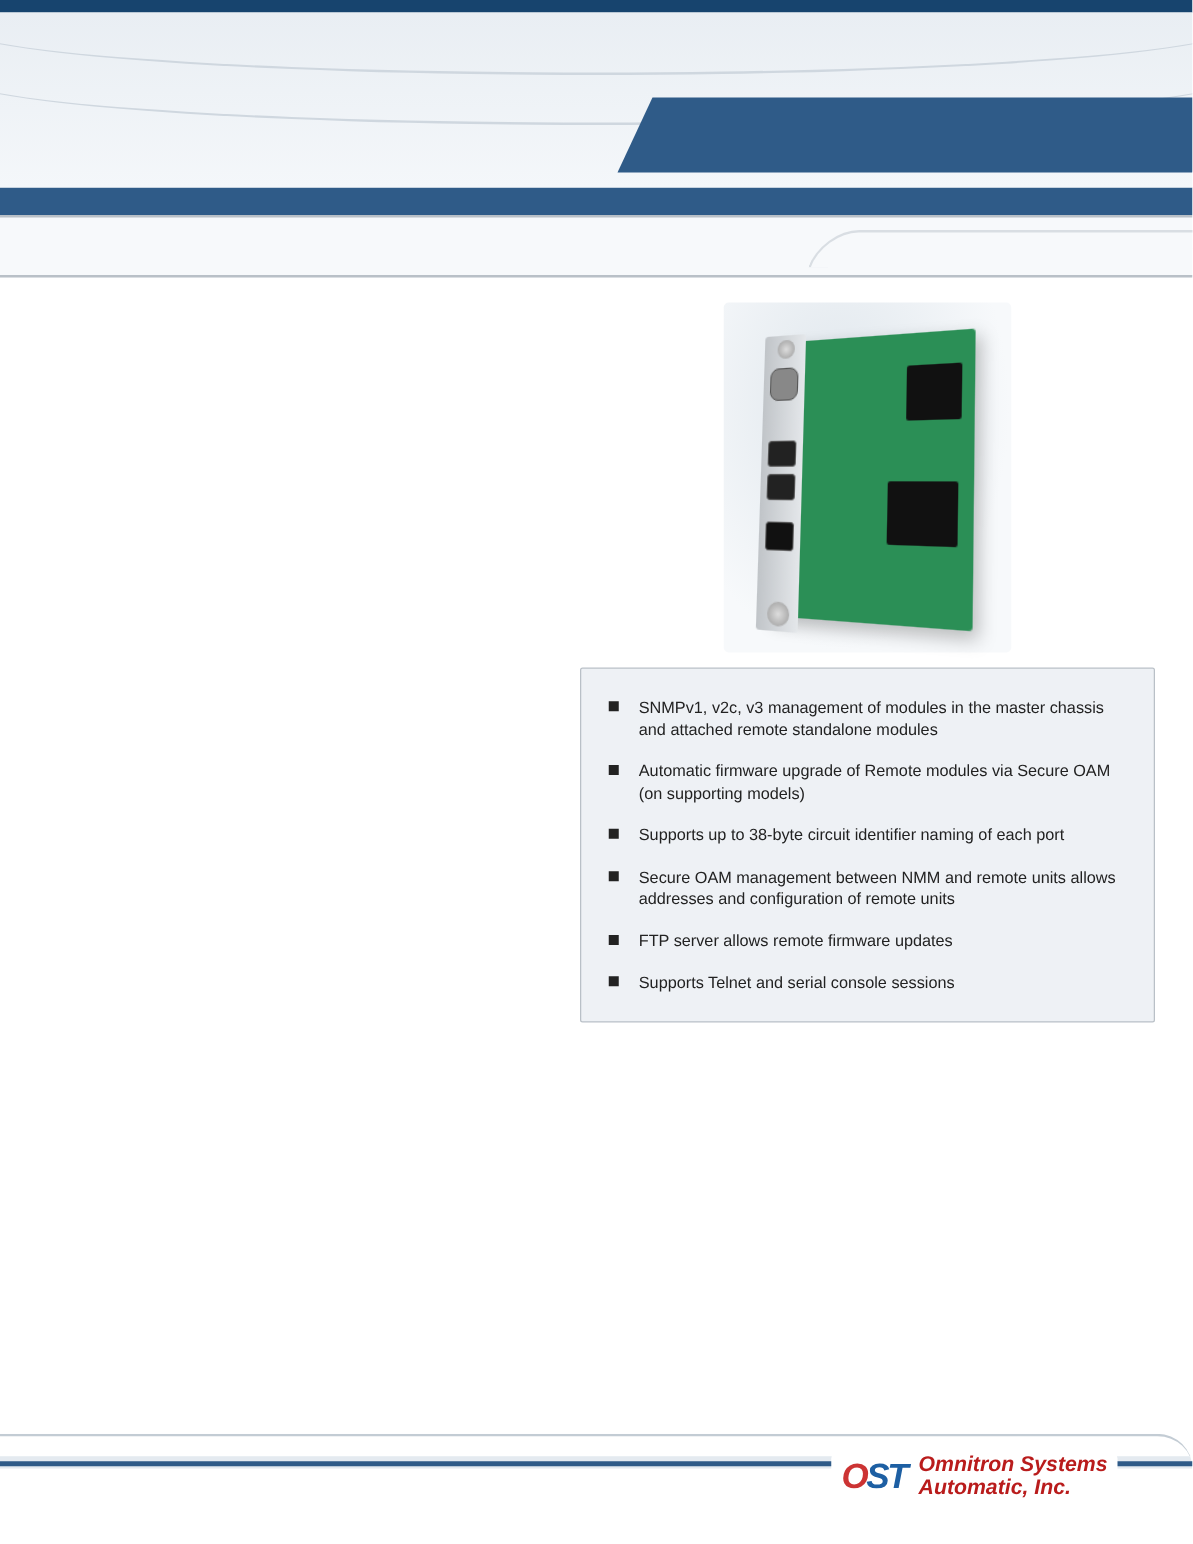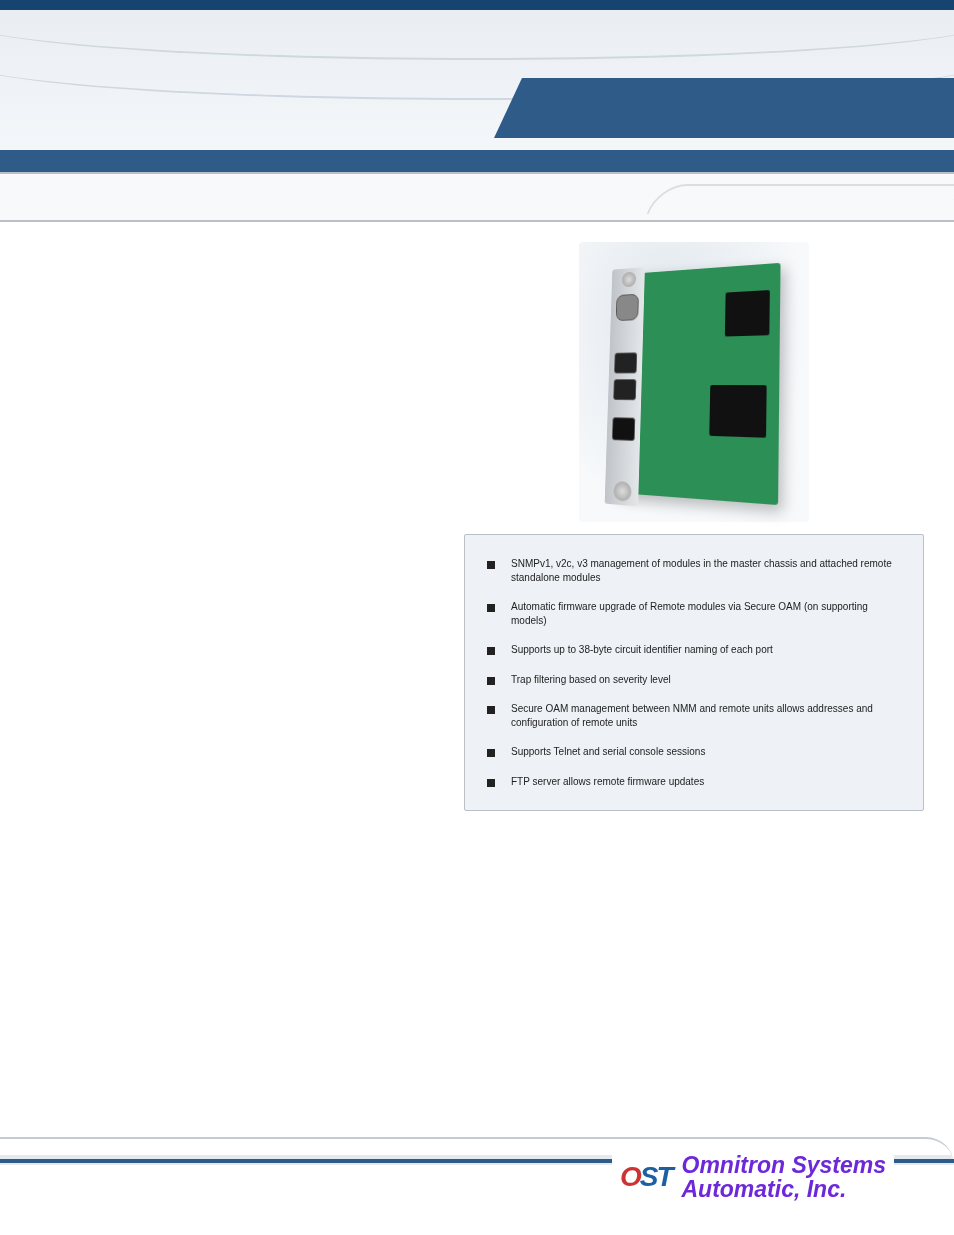--- a/index.html
+++ b/index.html
@@ -120,37 +120,37 @@
   .feature-box {
     border: 1px solid #b9c0c7;
     border-radius: 2px;
     background: #eef1f5;
     padding: 14px 18px 14px 22px;
   }
   .feature-box ul { list-style: none; }
   .feature-box li {
     position: relative;
     padding: 8px 0 8px 24px;
-    font-size: 10px;
+    font-size: 13px;
     line-height: 1.35;
     color: #222;
   }
   .feature-box li::before {
     content: "";
     position: absolute;
     left: 0;
     top: 12px;
     width: 8px;
     height: 8px;
     background: #222;
   }
   .footer {
     position: absolute;
     left: 0; right: 0; bottom: 0;
-    height: 98px;
+    height: 88px;
   }
   .footer-curve {
     position: absolute;
     left: 0; right: 0; top: 0;
     height: 28px;
     border-top: 2px solid #c3ccd4;
     border-bottom: 10px solid #e4eaf0;
     border-radius: 0 40px 0 0;
   }
   .footer-blue {
@@ -177,23 +177,23 @@
     font-weight: 900;
     font-style: italic;
     font-size: 28px;
     color: #1d5fa3;
     letter-spacing: -2px;
     position: relative;
   }
   .logo-mark .red { color:#c33; }
   .logo-text {
     font-family: Arial, sans-serif;
-    font-size: 23px;
+    font-size: 17px;
     font-weight: 700;
-    color: #6d28d9;
+    color: #b91c1c;
     line-height: 1.05;
     font-style: italic;
   }
 </style>
 </head>
 <body>
 
 <div class="topbar"></div>
 
 <div class="header-band">
@@ -221,24 +221,23 @@
         <div class="chip c1"></div>
         <div class="chip c2"></div>
       </div>
     </div>
 
     <div class="feature-box">
       <ul>
         <li>SNMPv1, v2c, v3 management of modules in the master chassis and attached remote standalone modules</li>
         <li>Automatic firmware upgrade of Remote modules via Secure OAM (on supporting models)</li>
         <li>Supports up to 38-byte circuit identifier naming of each port</li>
-        <li>Trap filtering based on severity level</li>
         <li>Secure OAM management between NMM and remote units allows addresses and configuration of remote units</li>
+        <li>FTP server allows remote firmware updates</li>
         <li>Supports Telnet and serial console sessions</li>
-        <li>FTP server allows remote firmware updates</li>
       </ul>
     </div>
   </div>
 </div>
 
 <div class="footer">
   <div class="footer-curve"></div>
   <div class="footer-blue"></div>
   <div class="logo-wrap">
     <span class="logo-mark"><span class="red">O</span><span>S</span><span style="color:#1d5fa3">T</span></span>

